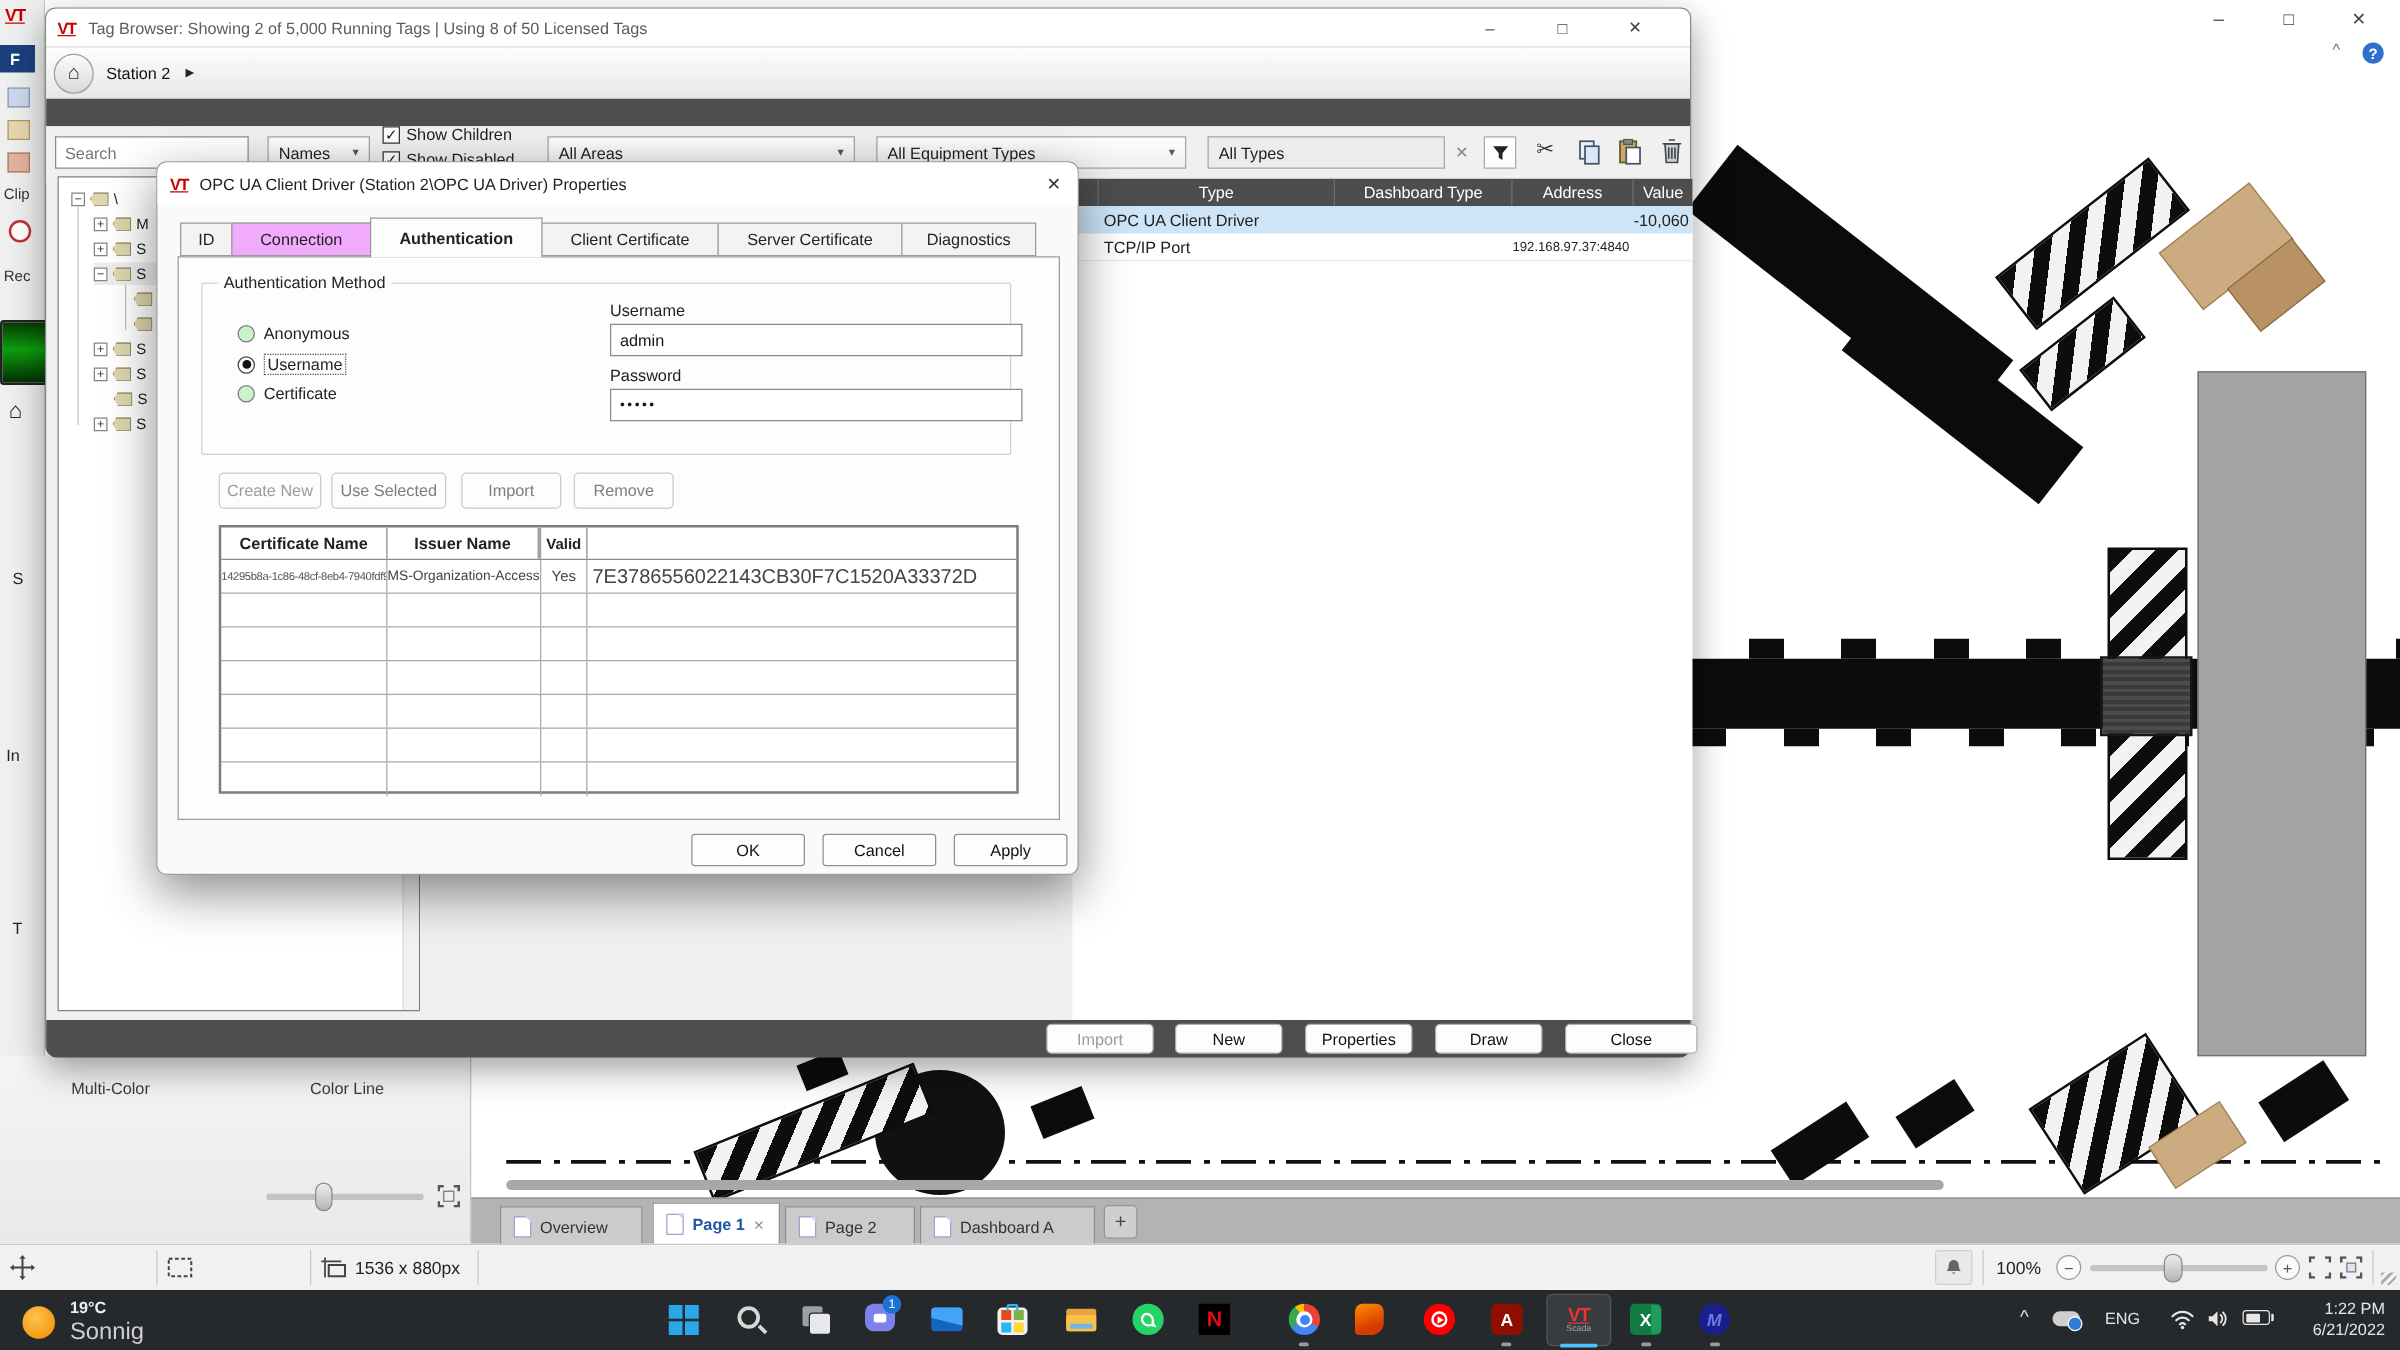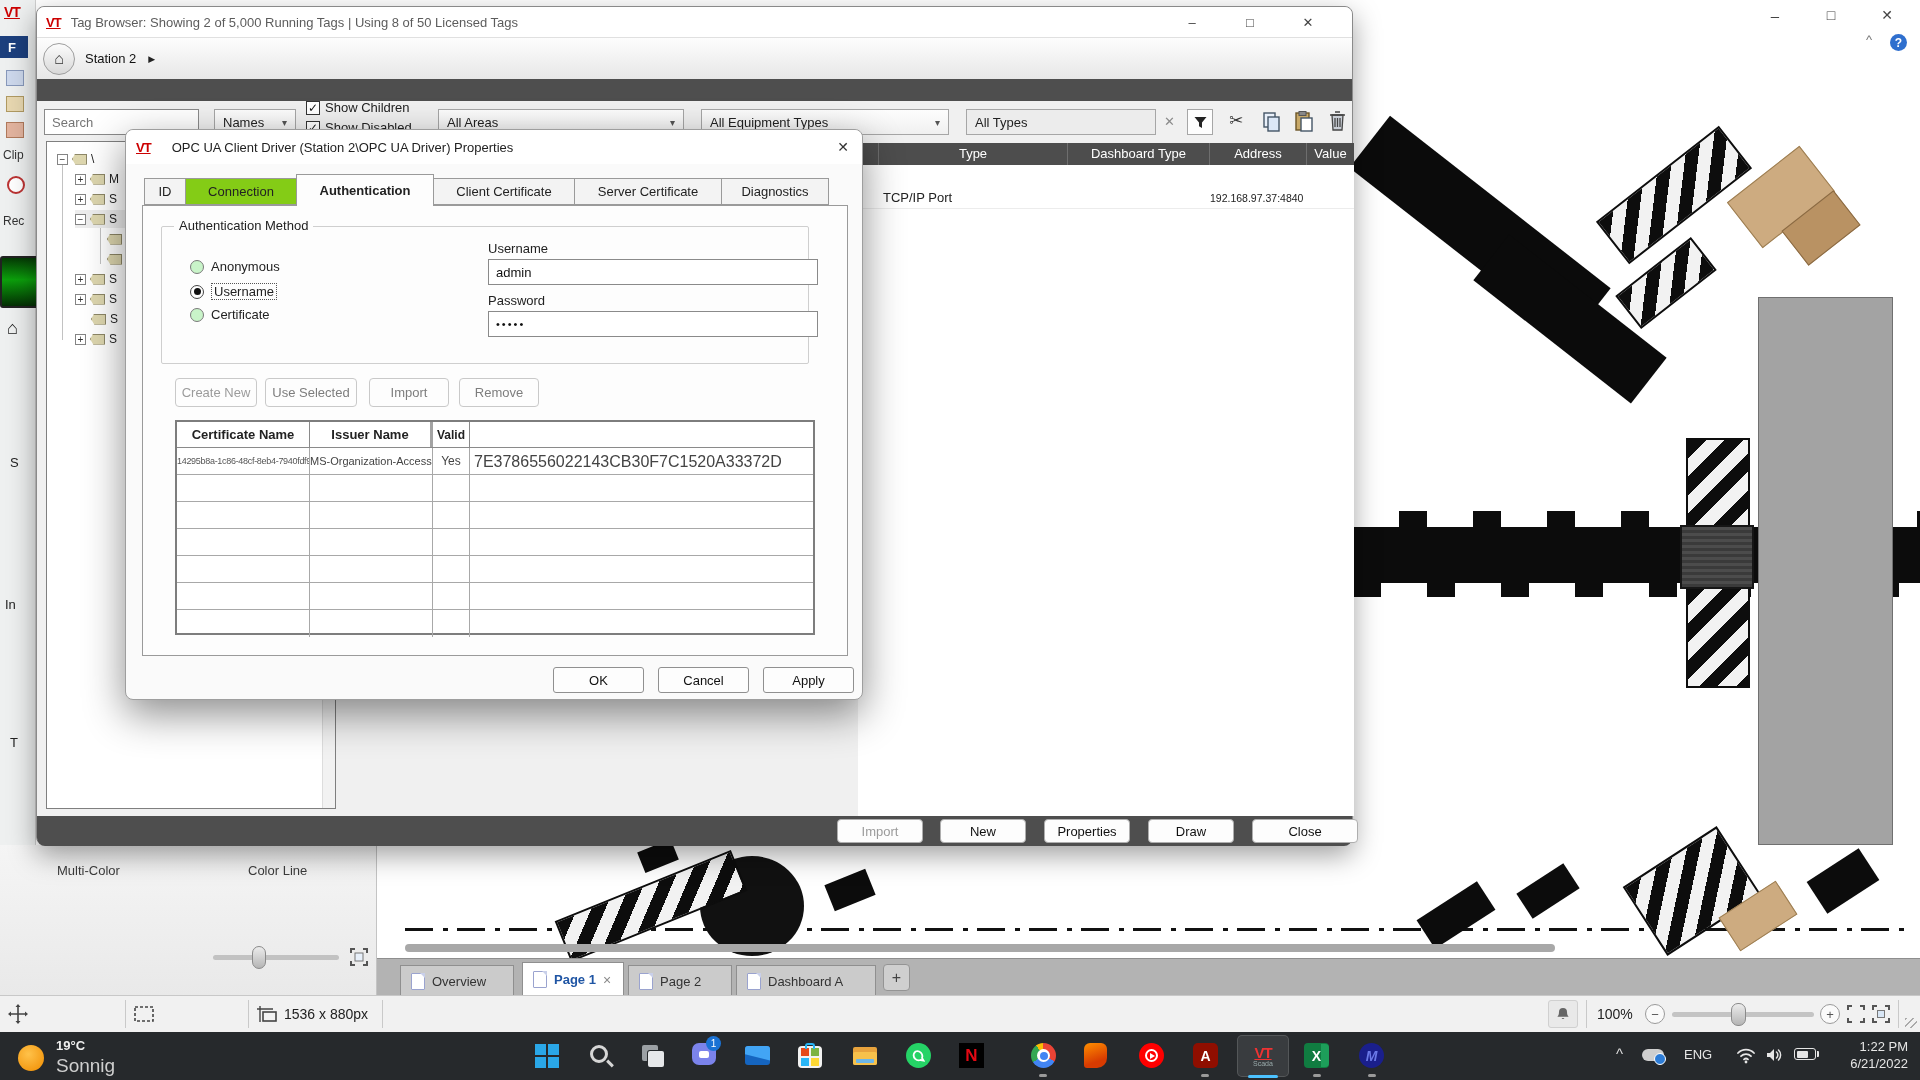--- a/index.html
+++ b/index.html
@@ -437,20 +437,27 @@
     </div>
 
     <div class="abs" style="left:821px;top:136px;width:496px;height:673px;background:#fff">
       <div class="abs" style="left:0;top:0;width:496px;height:22px;background:#4d4d4d;color:#fff;font-size:13px;display:flex">
         <div style="width:21px;border-right:1px solid #6e6e6e"></div>
         <div style="width:189px;text-align:center;line-height:22px;border-right:1px solid #6e6e6e">Type</div>
         <div style="width:142px;text-align:center;line-height:22px;border-right:1px solid #6e6e6e">Dashboard Type</div>
         <div style="width:97px;text-align:center;line-height:22px;border-right:1px solid #6e6e6e">Address</div>
         <div style="flex:1;text-align:center;line-height:22px">Value</div>
       </div>
+      <div class="abs" style="left:0;top:22px;width:496px;height:22px;background:#cde5f7;display:flex;font-size:13px;align-items:center">
+        <div style="width:21px"></div>
+        <div style="width:189px;padding-left:4px">OPC UA Client Driver</div>
+        <div style="width:142px"></div>
+        <div style="width:97px"></div>
+        <div style="flex:1;text-align:right;padding-right:3px">-10,060</div>
+      </div>
       <div class="abs" style="left:0;top:44px;width:496px;height:22px;background:#fff;display:flex;font-size:13px;align-items:center;border-bottom:1px solid #ececec">
         <div style="width:21px"></div>
         <div style="width:189px;padding-left:4px">TCP/IP Port</div>
         <div style="width:142px"></div>
         <div style="width:97px;font-size:10.5px;white-space:nowrap">192.168.97.37:4840</div>
         <div style="flex:1"></div>
       </div>
     </div>
 
     <div class="abs" style="left:0;top:809px;width:100%;height:30px;background:#4e4e4e;border-radius:0 0 8px 8px">
@@ -459,27 +466,27 @@
       <div class="btn abs" style="left:1007px;top:3px;width:86px;height:24px">Properties</div>
       <div class="btn abs" style="left:1111px;top:3px;width:86px;height:24px">Draw</div>
       <div class="btn abs" style="left:1215px;top:3px;width:106px;height:24px">Close</div>
     </div>
   </div>
 
   <div class="abs" style="left:125px;top:129px;width:738px;height:571px;background:#fafafa;border:1px solid #9e9e9e;border-radius:8px;box-shadow:0 14px 40px rgba(0,0,0,.45)">
 
     <div class="abs" style="left:0;top:0;width:100%;height:34px;background:#fff;border-radius:8px 8px 0 0;display:flex;align-items:center">
       <span style="margin-left:10px;color:#c00;font-weight:bold;font-size:13px;letter-spacing:-1px;text-decoration:underline">VT</span>
-      <span style="margin-left:21px;font-size:13px;color:#222">OPC UA Client Driver (Station 2\OPC UA Driver) Properties</span>
+      <span style="margin-left:9px;font-size:13px;color:#222">OPC UA Client Driver (Station 2\OPC UA Driver) Properties</span>
       <div style="position:absolute;left:696px;top:0;width:42px;height:34px;display:flex;align-items:center;justify-content:center;font-size:14px;color:#333">✕</div>
     </div>
 
     <div class="abs" style="left:0;top:44px;width:100%;height:31px;font-size:13px">
       <div style="position:absolute;left:18px;top:4px;width:42px;height:27px;background:#f3f3f3;border:1px solid #9a9a9a;display:flex;align-items:center;justify-content:center">ID</div>
-      <div style="position:absolute;left:59px;top:4px;width:112px;height:27px;background:#84cc16;border:1px solid #9a9a9a;display:flex;align-items:center;justify-content:center">Connection</div>
+      <div style="position:absolute;left:59px;top:4px;width:112px;height:27px;background:#f0abfc;border:1px solid #9a9a9a;display:flex;align-items:center;justify-content:center">Connection</div>
       <div style="position:absolute;left:170px;top:0;width:138px;height:32px;background:#fdfdfd;border:1px solid #9a9a9a;border-bottom:none;display:flex;align-items:center;justify-content:center;font-weight:bold;z-index:2">Authentication</div>
       <div style="position:absolute;left:307px;top:4px;width:142px;height:27px;background:#f3f3f3;border:1px solid #9a9a9a;display:flex;align-items:center;justify-content:center">Client Certificate</div>
       <div style="position:absolute;left:448px;top:4px;width:148px;height:27px;background:#f3f3f3;border:1px solid #9a9a9a;display:flex;align-items:center;justify-content:center">Server Certificate</div>
       <div style="position:absolute;left:595px;top:4px;width:108px;height:27px;background:#f3f3f3;border:1px solid #9a9a9a;display:flex;align-items:center;justify-content:center">Diagnostics</div>
     </div>
 
     <div class="abs" style="left:16px;top:75px;width:706px;height:451px;background:#fdfdfd;border:1px solid #9a9a9a">
 
       <div class="abs" style="left:18px;top:20px;width:648px;height:138px;border:1px solid #cfcfcf;border-radius:2px">
         <span style="position:absolute;left:12px;top:-9px;background:#fdfdfd;padding:0 5px;font-size:13px;color:#222">Authentication Method</span>

